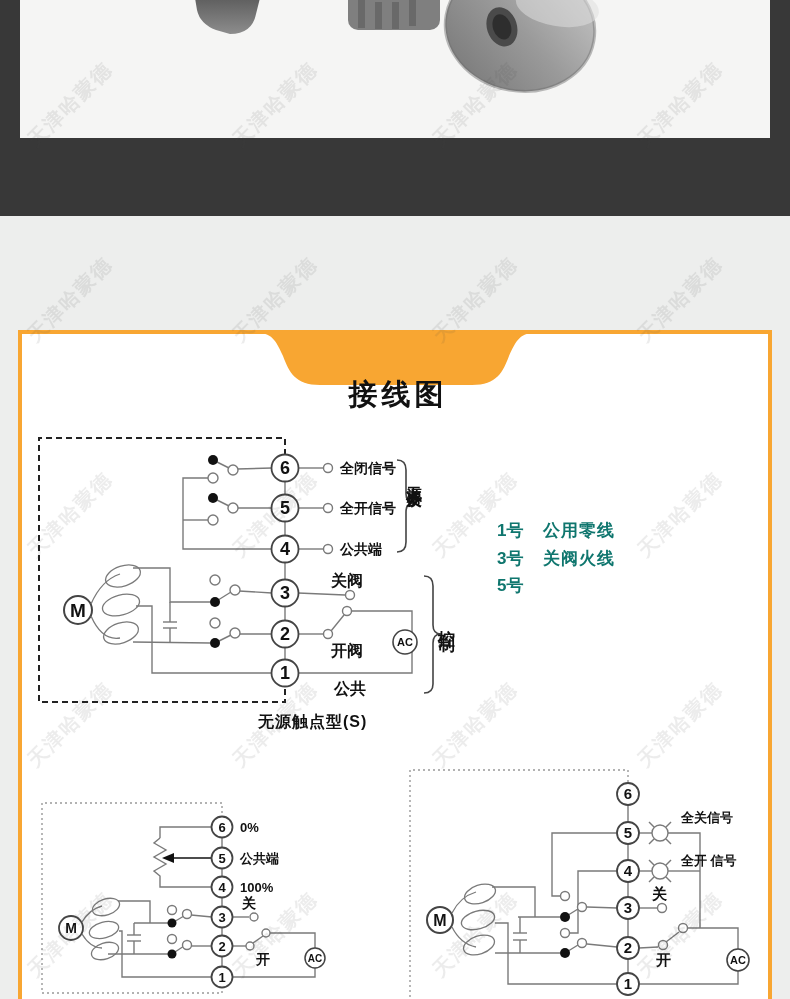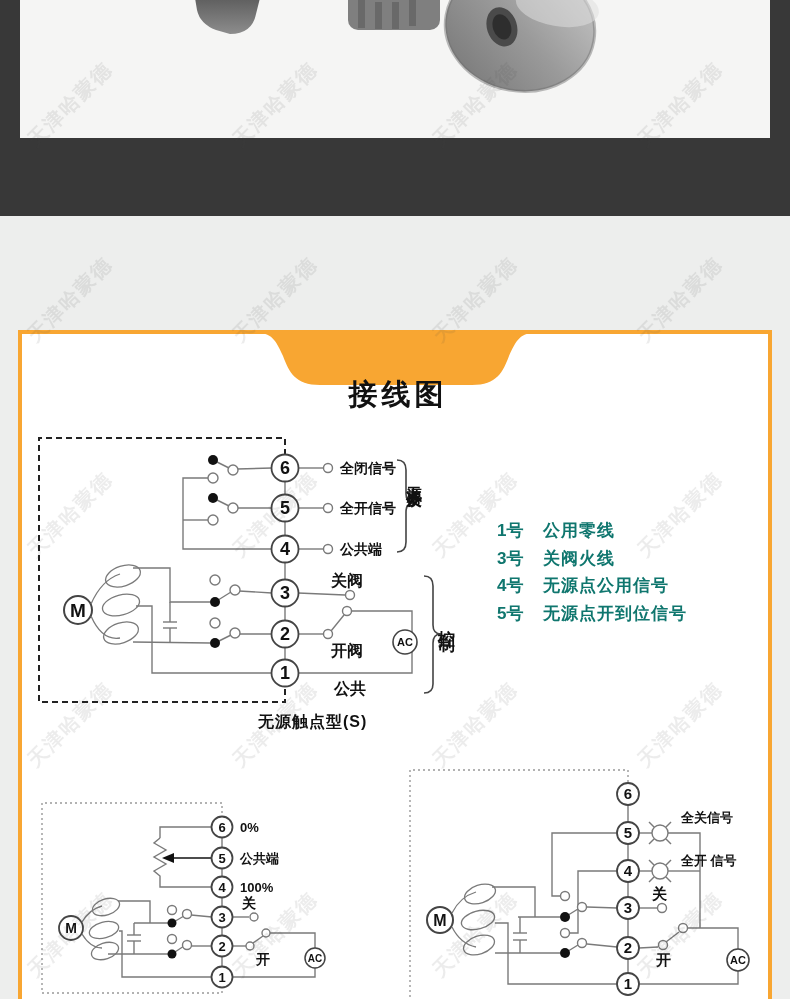--- a/index.html
+++ b/index.html
@@ -195,26 +195,21 @@
   <div class="tlist">
     <div class="trow">
         <span class="tnum">1号</span>
         <span class="tlabel">公用零线</span>
       </div>
     <div class="trow">
         <span class="tnum">3号</span>
         <span class="tlabel">关阀火线</span>
       </div>
     <div class="trow">
-        <span class="tnum">4号</span>
-        <span class="tlabel">无源点公用信号</span>
-      </div>
-    <div class="trow">
         <span class="tnum">5号</span>
-        <span class="tlabel">无源点开到位信号</span>
       </div>
   </div>
 
   <div class="caption">无源触点型(S)</div>
 
   <svg id="pot-svg" class="dsvg" width="310" height="209" viewBox="0 0 310 209">
     <path class="dots" d="M192,28 V13 H12 V203 H192 V196"></path>
     <g class="w">
       <line x1="192" y1="32" x2="192" y2="192"></line>
       <path d="M181,37 H130 V48"></path>

